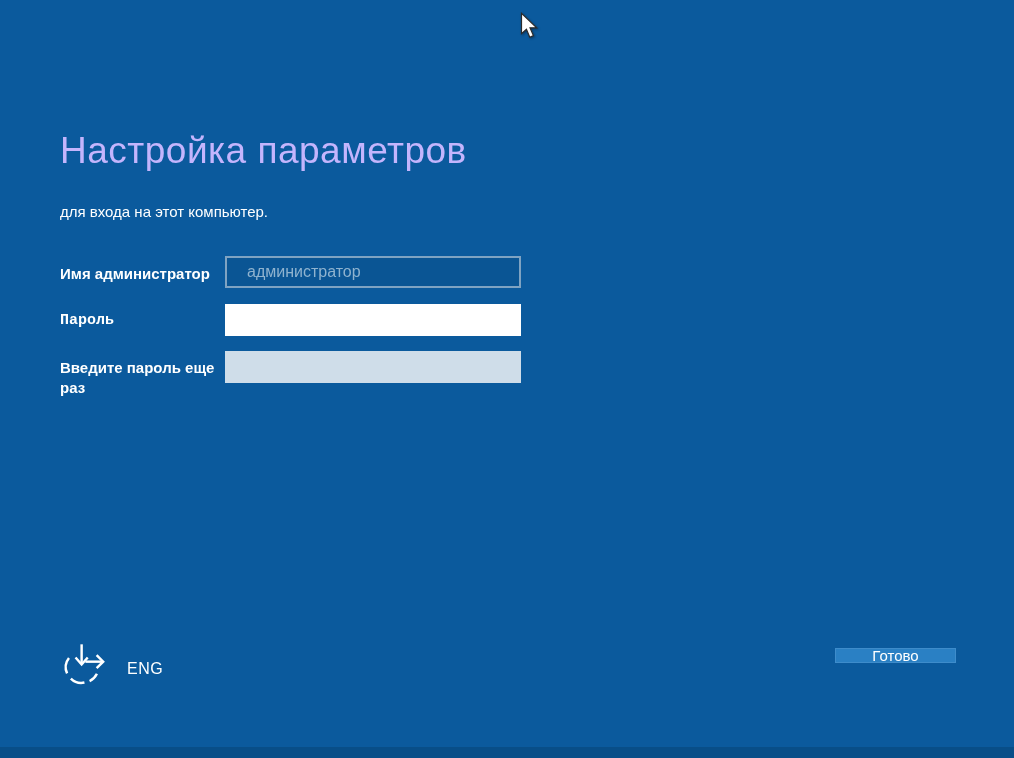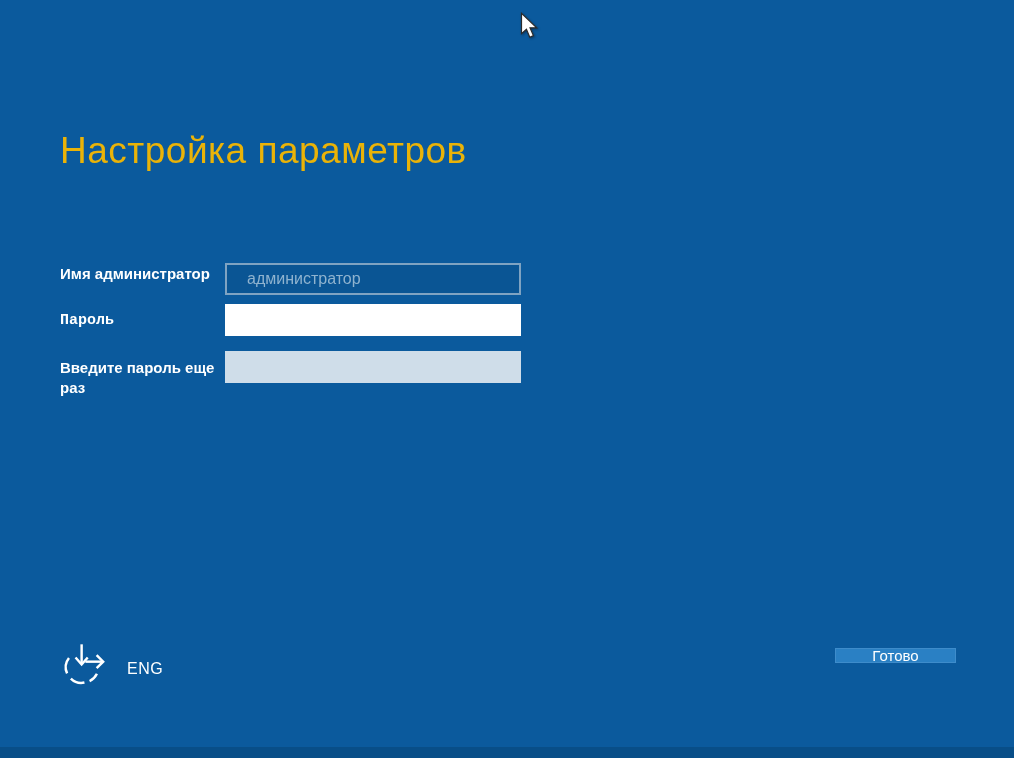--- a/index.html
+++ b/index.html
@@ -12,21 +12,21 @@
 
   .bottom-strip {
     position: absolute; left: 0; bottom: 0;
     width: 100%; height: 11px;
     background: #084E88;
   }
 
   .page-title {
     position: absolute; left: 60px; top: 130px;
     font-size: 37px; font-weight: 300; letter-spacing: 0.5px;
-    color: #eab308;
+    color: #c4b5fd;
   }
 
   .page-desc {
     position: absolute; left: 60px; top: 201px;
     font-size: 15px; line-height: 21px;
     color: #FFFFFF;
   }
 
   .form-label {
     position: absolute; left: 60px;
@@ -39,21 +39,21 @@
 
   .field {
     position: absolute; left: 225px;
     width: 296px; height: 32px;
     border: none; outline: none;
     font-family: "Liberation Sans", "DejaVu Sans", sans-serif;
     font-size: 16px;
     padding: 0 10px;
   }
   .field-username {
-    top: 263px;
+    top: 256px;
     background: rgba(8, 70, 122, 0.25);
     border: 2px solid #7FA3C2;
     color: #86efac;
     padding-left: 20px;
   }
   .field-username::placeholder { color: #8FB3CF; opacity: 1; }
   .field-password {
     top: 304px;
     background: #FFFFFF;
     color: #000000;
@@ -92,20 +92,21 @@
     pointer-events: none;
     filter: drop-shadow(1.5px 1.5px 1px rgba(0,0,0,0.35));
   }
 </style>
 </head>
 <body>
 
   <h1 class="page-title">Настройка параметров</h1>
 
   <div class="page-desc">
+    <div>для входа на этот компьютер.</div>
   </div>
 
   <label class="form-label label-username">Имя администратор</label>
   <input class="field field-username" type="text" disabled="" placeholder="администратор" style="">
 
   <label class="form-label label-password">Пароль</label>
   <input class="field field-password" type="password" style="">
 
   <label class="form-label label-confirm">Введите пароль еще раз</label>
   <input class="field field-confirm" type="password" style="">

